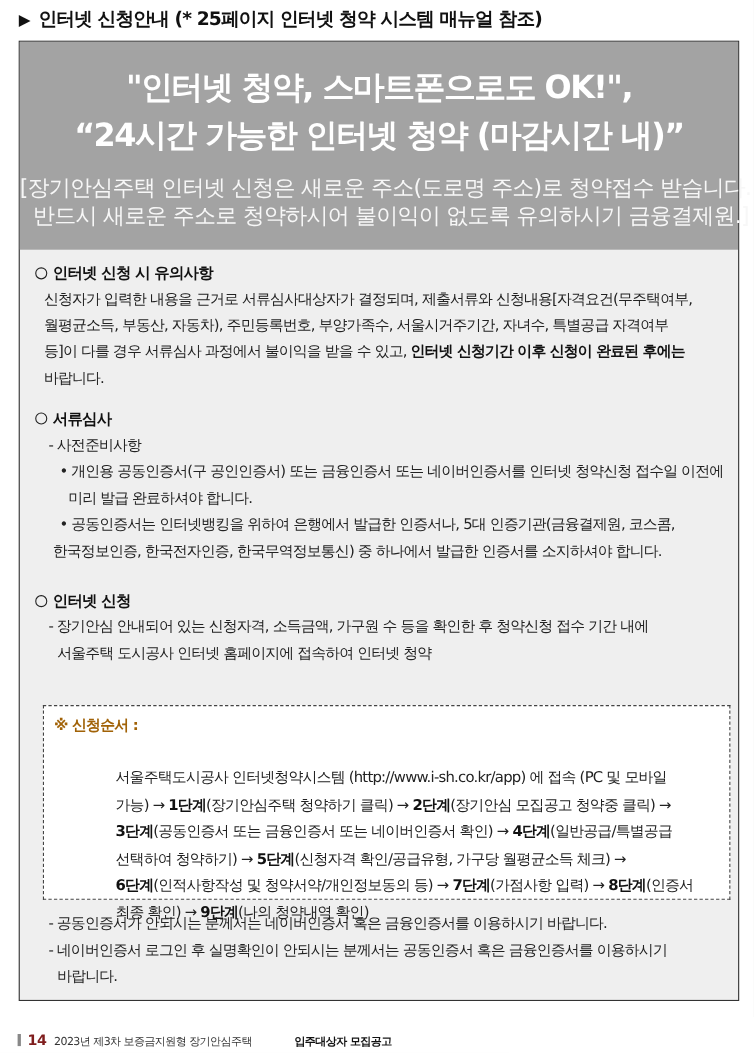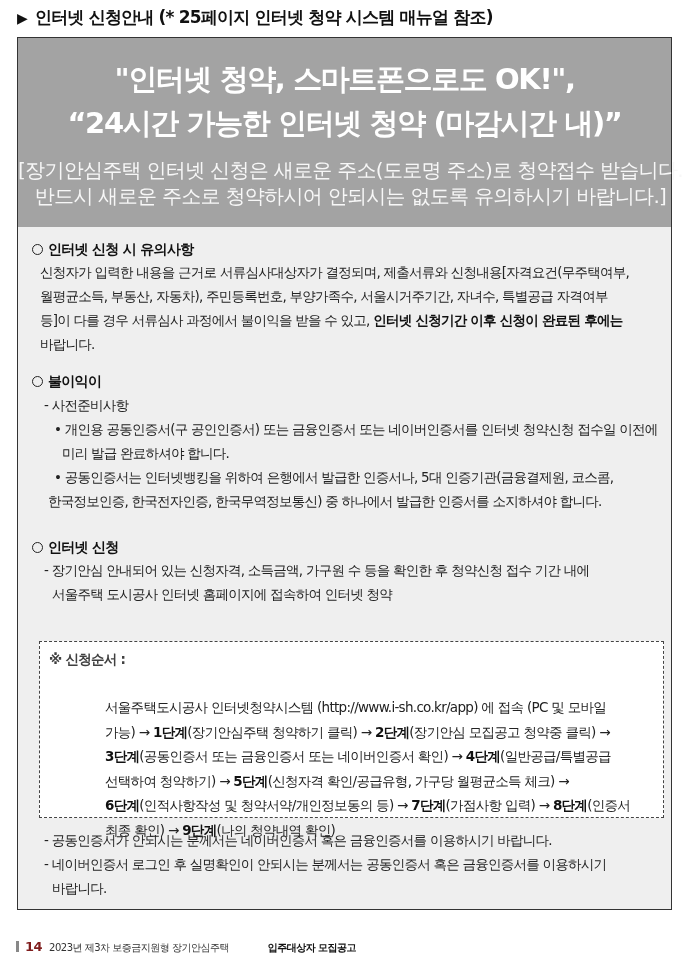--- a/index.html
+++ b/index.html
@@ -36,58 +36,58 @@
   .h { font-size: 14px; font-weight: bold; color: #111; letter-spacing: -0.7px; line-height: 20px; white-space: nowrap; }
   .h .circ { display: inline-block; width: 11px; height: 11px; border: 1.5px solid #222; border-radius: 50%; margin-right: 5px; vertical-align: -1px; }
   .p { font-size: 13.5px; letter-spacing: -0.75px; line-height: 24px; color: #222; }
   .p b { color: #111; }
   .nowrap { white-space: nowrap; }
 
   .dashbox {
     position: absolute; left: 21px; width: 625px; top: 414px; height: 177px;
     border: 1.3px dashed #444; background: #ffffff;
   }
-  .dashbox .label { position: absolute; left: 9px; top: 9px; font-size: 13.5px; font-weight: bold; letter-spacing: -0.7px; color: #404040; white-space: nowrap; }
+  .dashbox .label { position: absolute; left: 9px; top: 9px; font-size: 13.5px; font-weight: bold; letter-spacing: -0.7px; color: #a16207; white-space: nowrap; }
   .dashbox .body { position: absolute; left: 65px; top: 9px; right: 9px; font-size: 13.5px; letter-spacing: -0.7px; line-height: 24.5px; color: #222; margin-top: 44px; }
   .dashbox .body b { color: #111; }
 
   .footer { position: absolute; left: 16px; top: 939px; font-size: 10px; color: #333; white-space: nowrap; letter-spacing: -0.5px; }
   .footer .bar { display: inline-block; width: 3px; height: 11px; background: #888; vertical-align: -1px; margin-right: 6px; }
   .footer .pg { font-size: 13px; font-weight: bold; color: #7f1d1d; margin-right: 7px; }
   .footer b { color: #111; margin-left: 36px; }
 </style>
 </head>
 <body>
 
 <div class="section-title">
   <span class="tri">▶</span><span>인터넷 신청안내 (* 25페이지 인터넷 청약 시스템 매뉴얼 참조)</span>
 </div>
 
 <div class="main-box">
   <div class="banner">
     <div class="headline l1">"인터넷 청약, 스마트폰으로도 OK!",</div>
     <div class="headline">“24시간 가능한 인터넷 청약 (마감시간 내)”</div>
     <div class="sub s1">[장기안심주택 인터넷 신청은 새로운 주소(도로명 주소)로 청약접수 받습니다.</div>
-    <div class="sub s2">반드시 새로운 주소로 청약하시어 안되시는 없도록 유의하시기 바랍니다.]</div>
+    <div class="sub s2">반드시 새로운 주소로 청약하시어 불이익이 없도록 유의하시기 금융결제원.]</div>
   </div>
 
   <div class="content">
 
     <div class="h" style="margin-top:12px;">
       <span class="circ"></span><span>인터넷 신청 시 유의사항</span>
     </div>
     <div class="p" style="padding-left:8px; margin-top:1px;">
       <div class="nowrap"> 신청자가 입력한 내용을 근거로 서류심사대상자가 결정되며, 제출서류와 신청내용[자격요건(무주택여부,</div>
       <div class="nowrap">월평균소득, 부동산, 자동차), 주민등록번호, 부양가족수, 서울시거주기간, 자녀수, 특별공급 자격여부</div>
       <div class="nowrap"><span>등]이 다를 경우 서류심사 과정에서 불이익을 받을 수 있고, </span><b>인터넷 신청기간 이후 신청이 완료된 후에는</b></div>
       <div class="nowrap">바랍니다.</div>
     </div>
 
     <div class="h" style="margin-top:15px;">
-      <span class="circ"></span><span>불이익이</span>
+      <span class="circ"></span><span>서류심사</span>
     </div>
     <div class="p nowrap" style="padding-left:12px; margin-top:2px;">- 사전준비사항</div>
     <div class="p" style="padding-left:22px;">
       <div class="nowrap">• 개인용 공동인증서(구 공인인증서) 또는 금융인증서 또는 네이버인증서를 인터넷 청약신청 접수일 이전에</div>
       <div class="nowrap" style="padding-left:8px;">미리 발급 완료하셔야 합니다.</div>
     </div>
     <div class="p" style="padding-left:22px;">
       <div class="nowrap">• 공동인증서는 인터넷뱅킹을 위하여 은행에서 발급한 인증서나, 5대 인증기관(금융결제원, 코스콤,</div>
       <div class="nowrap" style="margin-left:-6px;">한국정보인증, 한국전자인증, 한국무역정보통신) 중 하나에서 발급한 인증서를 소지하셔야 합니다.</div>
     </div>

